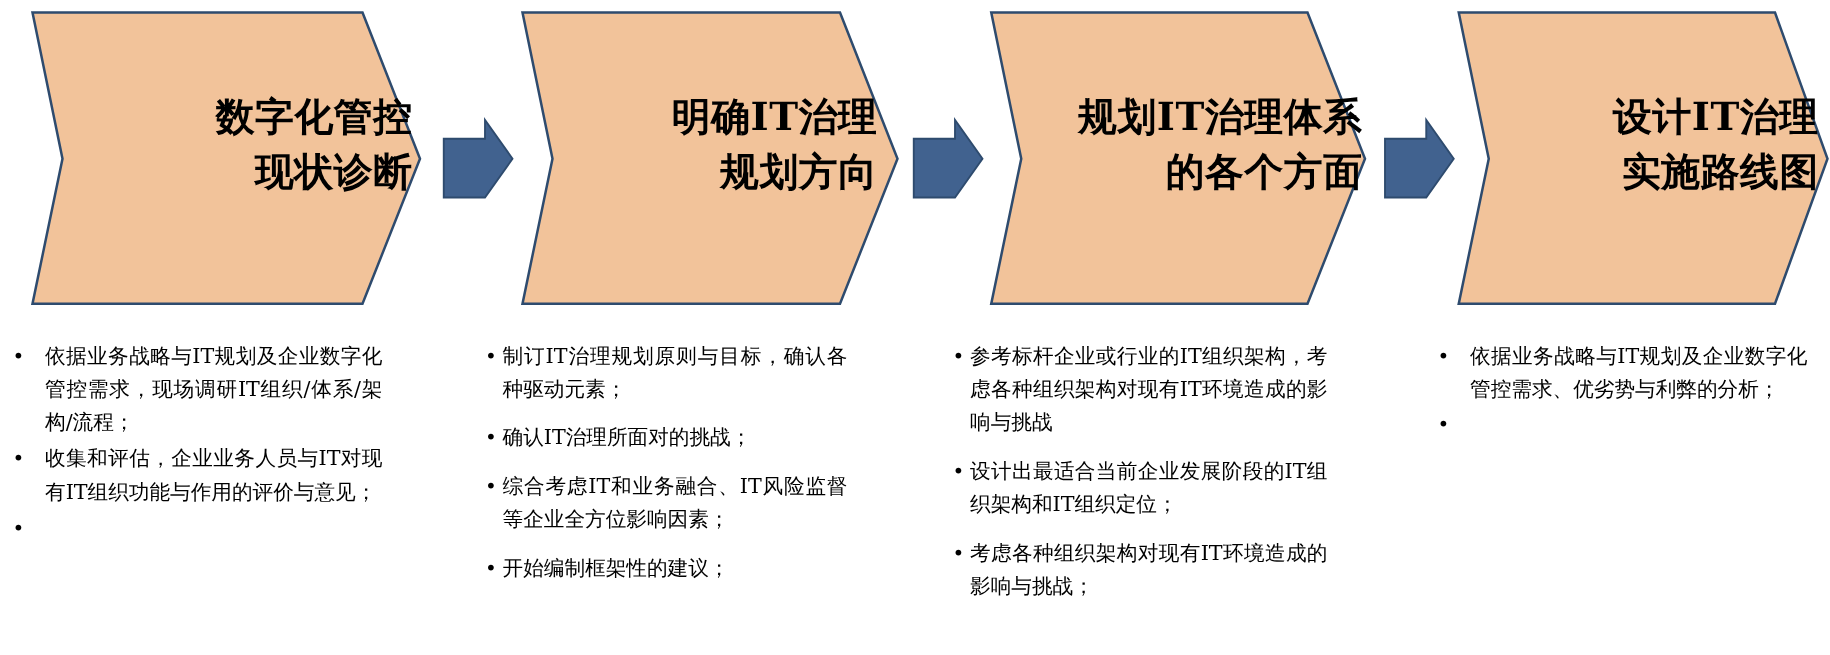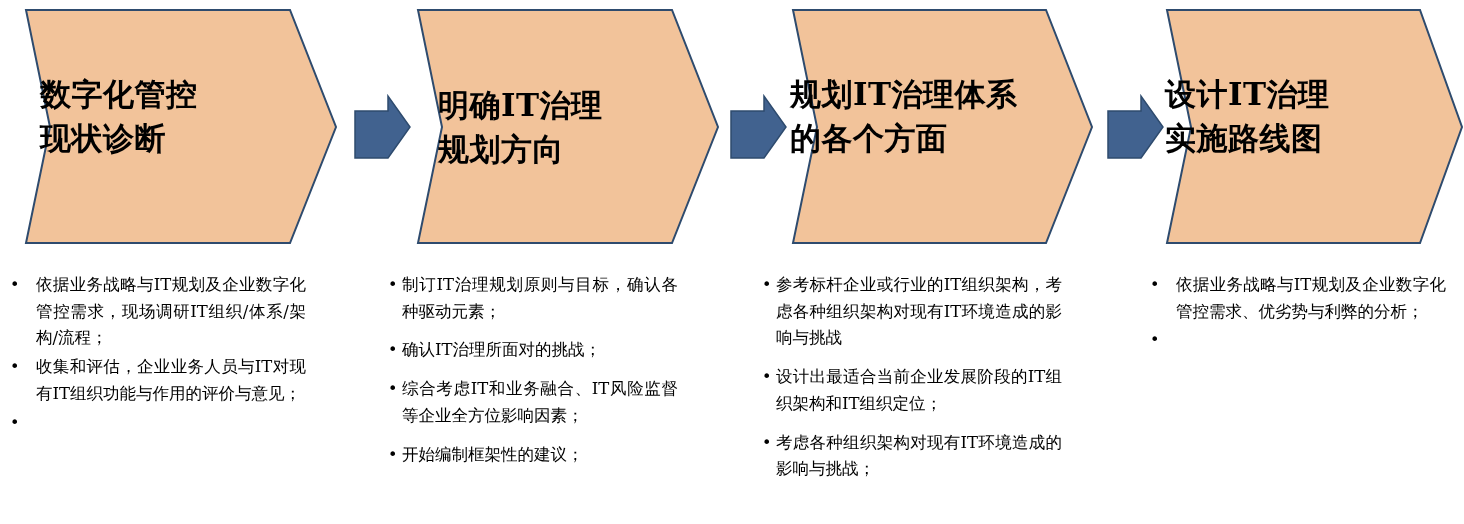--- a/index.html
+++ b/index.html
@@ -32,33 +32,33 @@
   .chevron-svg {
     position: absolute;
     left: 0; top: 0;
     width: 1464px;
     height: 256px;
     display: block;
   }
 
   .chev-label {
     position: absolute;
-    text-align: left;
+    text-align: right;
     color: #000000;
     font-family: "DejaVu Serif", "Liberation Serif", serif;
     font-weight: bold;
     font-size: 31px;
     line-height: 1.42;
     letter-spacing: 0.5px;
     white-space: pre-line;
     top: 72px;
     pointer-events: none;
   }
   .chev-label.c1 { left: 40px;   width: 290px; }
-  .chev-label.c2 { left: 438px;  width: 290px; margin-top: 11px; }
+  .chev-label.c2 { left: 412px;  width: 290px; }
   .chev-label.c3 { left: 790px;  width: 300px; }
   .chev-label.c4 { left: 1165px; width: 290px; }
 
   
   .bullets {
     position: absolute;
     top: 272px;
     height: 252px;
   }
   .bullets ul {

